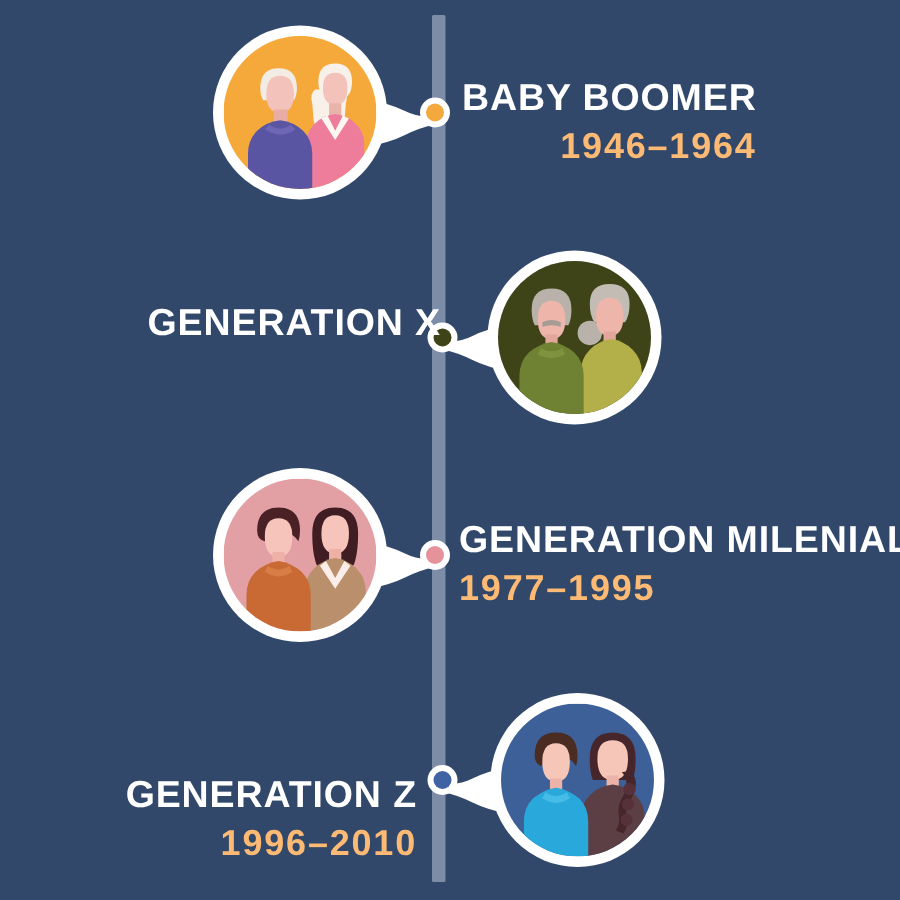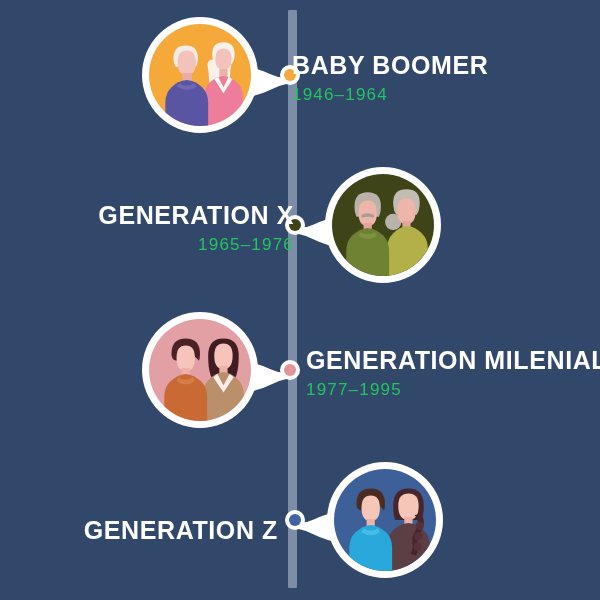--- a/index.html
+++ b/index.html
@@ -51,23 +51,23 @@
   }
   .label .title{
     color:#ffffff;
     font-size:25px;
     font-weight:bold;
     letter-spacing:0.6px;
     display:block;
     margin:0 0 8px 0;
   }
   .label .years{
-    color:#22c55e;
-    font-size:17px;
-    font-weight:normal;
+    color:#fdba74;
+    font-size:24px;
+    font-weight:bold;
     letter-spacing:1.2px;
     display:block;
   }
   .label.right-of-line{text-align:left;}
   .label.left-of-line{text-align:right;}
 </style>
 </head>
 <body>
 
 <div id="stage">
@@ -98,21 +98,21 @@
     </div>
 
     <div class="stem" style="left:244px;top:60px;width:56px;height:30px;">
       <svg viewBox="0 0 56 30" width="56" height="30">
         <path d="M0 6 q16 3 26 8 q10 5 20 3 v6 q-10 2 -20 7 q-10 5 -26 8 z" fill="#ffffff"></path>
         <circle cx="46" cy="15" r="10" fill="#ffffff"></circle>
         <circle cx="46" cy="15" r="6" fill="#f4a93c"></circle>
       </svg>
     </div>
 
-    <div class="label right-of-line" style="left:292px;top:53px;">
+    <div class="label right-of-line" style="left:308px;top:53px;text-align:right;">
       <span class="title">BABY BOOMER</span>
       <span class="years">1946–1964</span>
     </div>
   </div>
 
   <div class="entry">
 
     <div class="medallion" style="left:325px;top:167px;">
       <div class="disc">
         <svg viewBox="0 0 100 100">
@@ -137,21 +137,20 @@
     <div class="stem" style="left:285px;top:210px;width:56px;height:30px;">
       <svg viewBox="0 0 56 30" width="56" height="30">
         <path d="M56 6 q-16 3 -26 8 q-10 5 -20 3 v6 q10 2 20 7 q10 5 26 8 z" fill="#ffffff"></path>
         <circle cx="10" cy="15" r="10" fill="#ffffff"></circle>
         <circle cx="10" cy="15" r="6" fill="#3e4418"></circle>
       </svg>
     </div>
 
     <div class="label left-of-line" style="left:0px;top:203px;width:278px;padding-left:16px;">
       <span class="title">GENERATION X</span>
-      <span class="years">1965–1976</span>
     </div>
   </div>
 
   <div class="entry">
 
     <div class="medallion" style="left:142px;top:312px;">
       <div class="disc">
         <svg viewBox="0 0 100 100">
           <rect x="0" y="0" width="100" height="100" fill="#e3a0a4"></rect>
 
@@ -212,16 +211,17 @@
     <div class="stem" style="left:285px;top:505px;width:56px;height:30px;">
       <svg viewBox="0 0 56 30" width="56" height="30">
         <path d="M56 6 q-16 3 -26 8 q-10 5 -20 3 v6 q10 2 20 7 q10 5 26 8 z" fill="#ffffff"></path>
         <circle cx="10" cy="15" r="10" fill="#ffffff"></circle>
         <circle cx="10" cy="15" r="6" fill="#3f63a3"></circle>
       </svg>
     </div>
 
     <div class="label left-of-line" style="left:0px;top:498px;width:278px;margin-top:20px;">
       <span class="title">GENERATION Z</span>
+      <span class="years">1996–2010</span>
     </div>
   </div>
 
 </div>
 
 </body></html>

